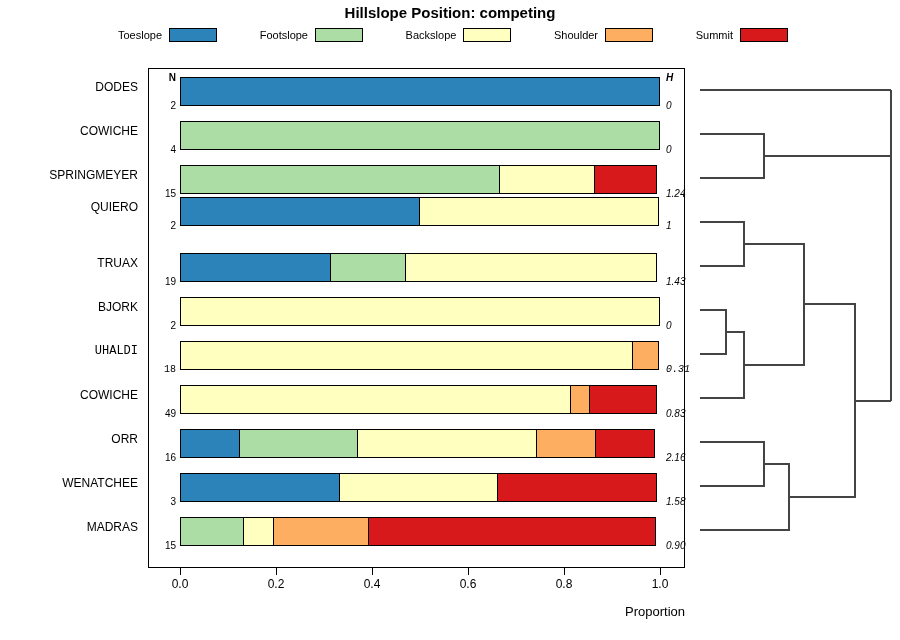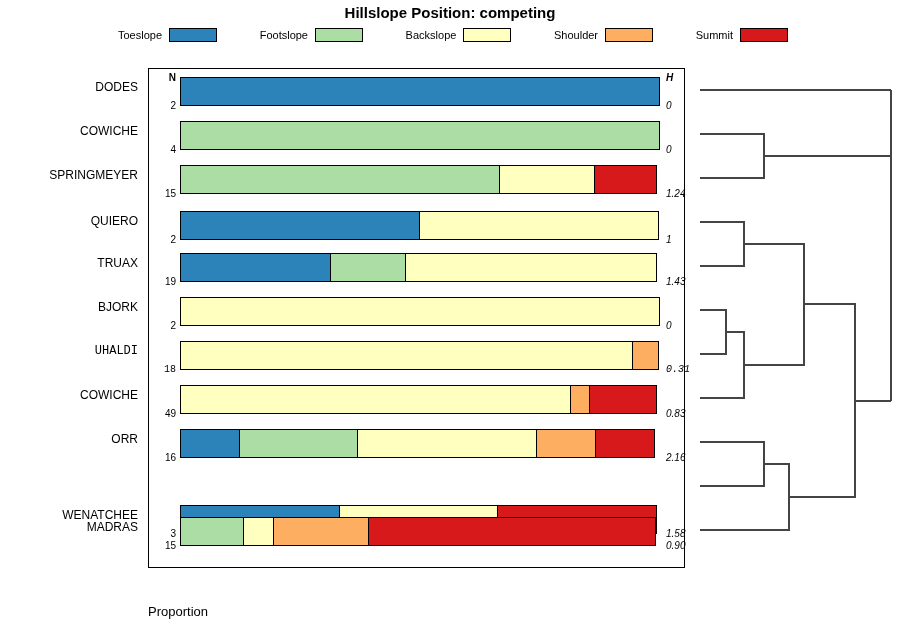--- a/index.html
+++ b/index.html
@@ -137,21 +137,21 @@
     position: absolute;
     top: 9px;
     font-size: 12px;
     transform: translateX(-50%);
     white-space: nowrap;
   }
   #x-axis-title {
     position: absolute;
     left: 148px; top: 604px;
     width: 537px;
-    text-align: left;
+    text-align: right;
     font-size: 13px;
   }
   
   #dendrogram {
     position: absolute;
     left: 700px; top: 68px;
     width: 200px; height: 500px;
   }
 </style>
 </head>
@@ -209,21 +209,21 @@
       <div class="row" style="top: 162px;">
         <div class="row-name">SPRINGMEYER</div>
         <div class="row-n">15</div>
         <div class="row-h">1.24</div>
         <div class="bar">
           <div class="seg" style="background: rgb(171, 221, 164); width: 66.7%;"></div>
           <div class="seg" style="background: rgb(255, 255, 191); width: 20%;"></div>
           <div class="seg" style="background: rgb(215, 25, 28); width: 13.3%; margin-right: 0px;"></div>
         </div>
       </div>
-      <div class="row" style="top: 208px;">
+      <div class="row" style="top: 194px;">
         <div class="row-name">QUIERO</div>
         <div class="row-n">2</div>
         <div class="row-h">1</div>
         <div class="bar">
           <div class="seg" style="background: rgb(43, 131, 186); width: 50%;"></div>
           <div class="seg" style="background: rgb(255, 255, 191); width: 50%; margin-right: 0px;"></div>
         </div>
       </div>
       <div class="row" style="top: 250px;">
         <div class="row-name">TRUAX</div>
@@ -267,21 +267,21 @@
         <div class="row-n">16</div>
         <div class="row-h">2.16</div>
         <div class="bar">
           <div class="seg" style="background: rgb(43, 131, 186); width: 12.5%;"></div>
           <div class="seg" style="background: rgb(171, 221, 164); width: 25%;"></div>
           <div class="seg" style="background: rgb(255, 255, 191); width: 37.5%;"></div>
           <div class="seg" style="background: rgb(253, 174, 97); width: 12.5%;"></div>
           <div class="seg" style="background: rgb(215, 25, 28); width: 12.5%; margin-right: 0px;"></div>
         </div>
       </div>
-      <div class="row" style="top: 470px; margin-top: 32px;">
+      <div class="row" style="top: 470px;">
         <div class="row-name">WENATCHEE</div>
         <div class="row-n">3</div>
         <div class="row-h">1.58</div>
         <div class="bar">
           <div class="seg" style="background: rgb(43, 131, 186); width: 33.3333%;"></div>
           <div class="seg" style="background: rgb(255, 255, 191); width: 33.3333%;"></div>
           <div class="seg" style="background: rgb(215, 25, 28); width: 33.3333%; margin-right: 0px;"></div>
         </div>
       </div>
       <div class="row" style="top: 514px;">
@@ -290,20 +290,34 @@
         <div class="row-h">0.90</div>
         <div class="bar">
           <div class="seg" style="background: rgb(171, 221, 164); width: 13.3%;"></div>
           <div class="seg" style="background: rgb(255, 255, 191); width: 6.7%;"></div>
           <div class="seg" style="background: rgb(253, 174, 97); width: 20%;"></div>
           <div class="seg" style="background: rgb(215, 25, 28); width: 60%; margin-right: 0px;"></div>
         </div>
       </div>
     </div>
 
+  <div id="x-axis">
+      <div class="xtick-line" style="left: 32px;"></div>
+      <div class="xtick-label" style="left: 32px;">0.0</div>
+      <div class="xtick-line" style="left: 128px;"></div>
+      <div class="xtick-label" style="left: 128px;">0.2</div>
+      <div class="xtick-line" style="left: 224px;"></div>
+      <div class="xtick-label" style="left: 224px;">0.4</div>
+      <div class="xtick-line" style="left: 320px;"></div>
+      <div class="xtick-label" style="left: 320px;">0.6</div>
+      <div class="xtick-line" style="left: 416px;"></div>
+      <div class="xtick-label" style="left: 416px;">0.8</div>
+      <div class="xtick-line" style="left: 512px;"></div>
+      <div class="xtick-label" style="left: 512px;">1.0</div>
+    </div>
   <div id="x-axis-title">Proportion</div>
 
   <div id="dendrogram">
     <svg width="200" height="500" viewBox="0 0 200 500">
       <g stroke="#444444" stroke-width="1.2" fill="none" shape-rendering="crispEdges">
 
         <path d="M 0,66 L 64,66 L 64,110 L 0,110"></path>
 
         <path d="M 64,88 L 191,88"></path>
 

